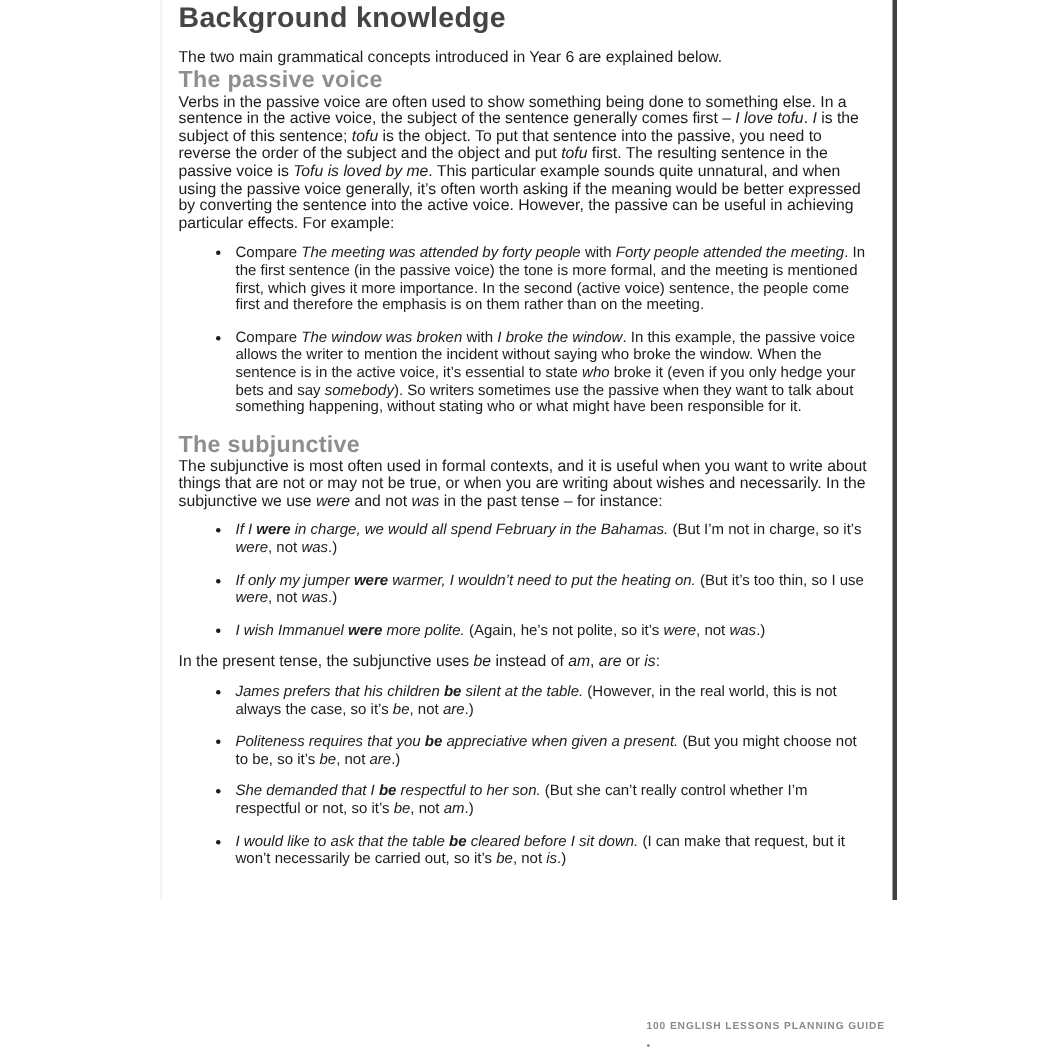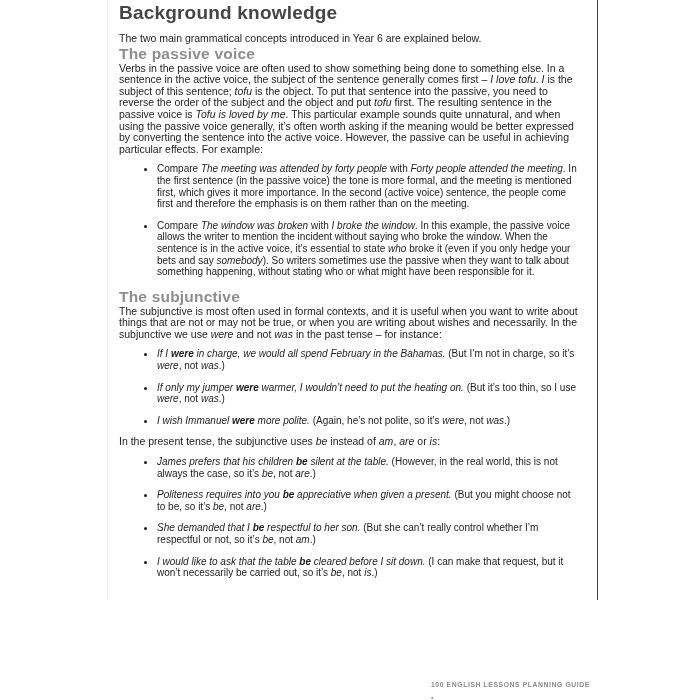--- a/index.html
+++ b/index.html
@@ -3,21 +3,21 @@
 <meta charset="utf-8">
 <style>
   * { margin:0; padding:0; box-sizing:border-box; }
   html,body { width:700px; height:700px; background:#ffffff; }
   body { font-family:"Liberation Sans", sans-serif; color:#1c1c1c; position:relative; }
 
   .sheet {
     position:absolute; left:107px; top:0; width:491px; height:600px;
     background:#fff;
     border-left:1px solid #f0f0ee;
-    border-right:1px solid #404040;
+    border-right:3px solid #404040;
   }
   .content { position:absolute; left:11px; top:2px; width:459px; }
 
   .doc-title {
     font-size:19px; font-weight:bold; color:#454545; letter-spacing:0.2px;
     line-height:22px;
   }
   .intro {
     margin-top:9px; font-size:10.5px; line-height:11.6px; color:#1c1c1c;
   }
@@ -91,21 +91,21 @@
       <h2 class="section-heading">The subjunctive</h2>
       <p class="body-par"><span>The subjunctive is most often used in formal contexts, and it is useful when you want to write about things that are not or may not be true, or when you are writing about wishes and necessarily. In the subjunctive we use </span><span class="seg-i">were</span><span> and not </span><span class="seg-i">was</span><span> in the past tense – for instance:</span></p>
       <ul class="bullets">
         <li><span class="seg-i">If I </span><span class="seg-bi">were</span><span class="seg-i"> in charge, we would all spend February in the Bahamas.</span><span> (But I’m not in charge, so it’s </span><span class="seg-i">were</span><span>, not </span><span class="seg-i">was</span><span>.)</span></li>
         <li><span class="seg-i">If only my jumper </span><span class="seg-bi">were</span><span class="seg-i"> warmer, I wouldn’t need to put the heating on.</span><span> (But it’s too thin, so I use </span><span class="seg-i">were</span><span>, not </span><span class="seg-i">was</span><span>.)</span></li>
         <li><span class="seg-i">I wish Immanuel </span><span class="seg-bi">were</span><span class="seg-i"> more polite.</span><span> (Again, he’s not polite, so it’s </span><span class="seg-i">were</span><span>, not </span><span class="seg-i">was</span><span>.)</span></li>
       </ul>
       <p class="mid-par"><span>In the present tense, the subjunctive uses </span><span class="seg-i">be</span><span> instead of </span><span class="seg-i">am</span><span>, </span><span class="seg-i">are</span><span> or </span><span class="seg-i">is</span><span>:</span></p>
       <ul class="bullets">
         <li><span class="seg-i">James prefers that his children </span><span class="seg-bi">be</span><span class="seg-i"> silent at the table.</span><span> (However, in the real world, this is not always the case, so it’s </span><span class="seg-i">be</span><span>, not </span><span class="seg-i">are</span><span>.)</span></li>
-        <li><span class="seg-i">Politeness requires into you </span><span class="seg-bi">be</span><span class="seg-i"> appreciative when given a present.</span><span> (But you might choose not to be, so it’s </span><span class="seg-i">be</span><span>, not </span><span class="seg-i">are</span><span>.)</span></li>
+        <li><span class="seg-i">Politeness requires that you </span><span class="seg-bi">be</span><span class="seg-i"> appreciative when given a present.</span><span> (But you might choose not to be, so it’s </span><span class="seg-i">be</span><span>, not </span><span class="seg-i">are</span><span>.)</span></li>
         <li><span class="seg-i">She demanded that I </span><span class="seg-bi">be</span><span class="seg-i"> respectful to her son.</span><span> (But she can’t really control whether I’m respectful or not, so it’s </span><span class="seg-i">be</span><span>, not </span><span class="seg-i">am</span><span>.)</span></li>
         <li><span class="seg-i">I would like to ask that the table </span><span class="seg-bi">be</span><span class="seg-i"> cleared before I sit down.</span><span> (I can make that request, but it won’t necessarily be carried out, so it’s </span><span class="seg-i">be</span><span>, not </span><span class="seg-i">is</span><span>.)</span></li>
       </ul>
     </section>
 
   </div>
 
   <div class="footer">
     <div class="logo-box">
       <span class="logo-mark"></span>

